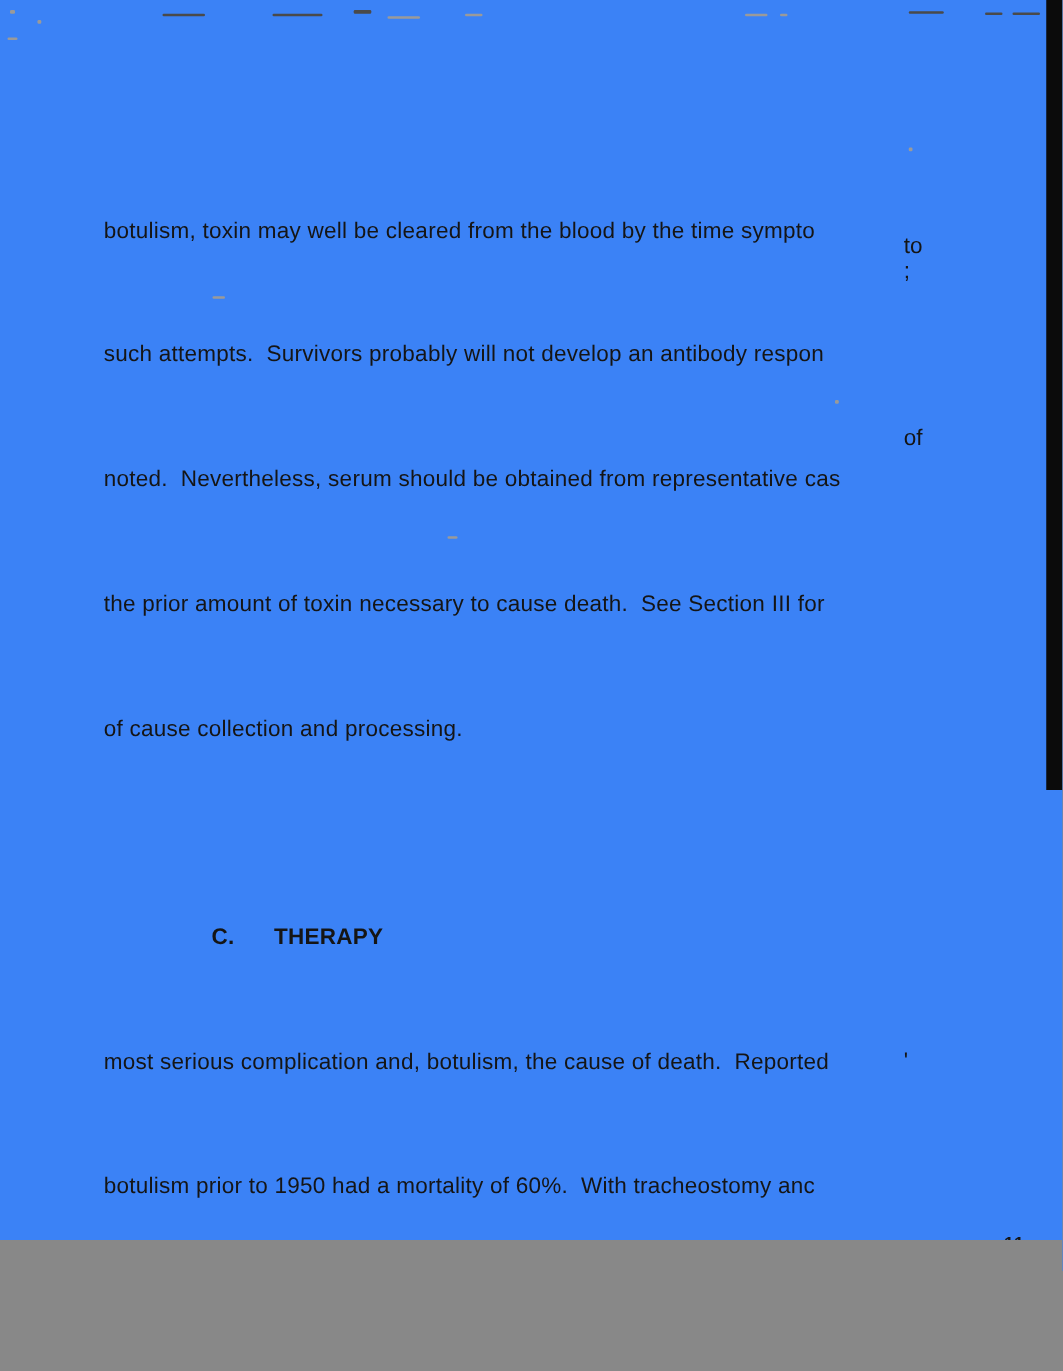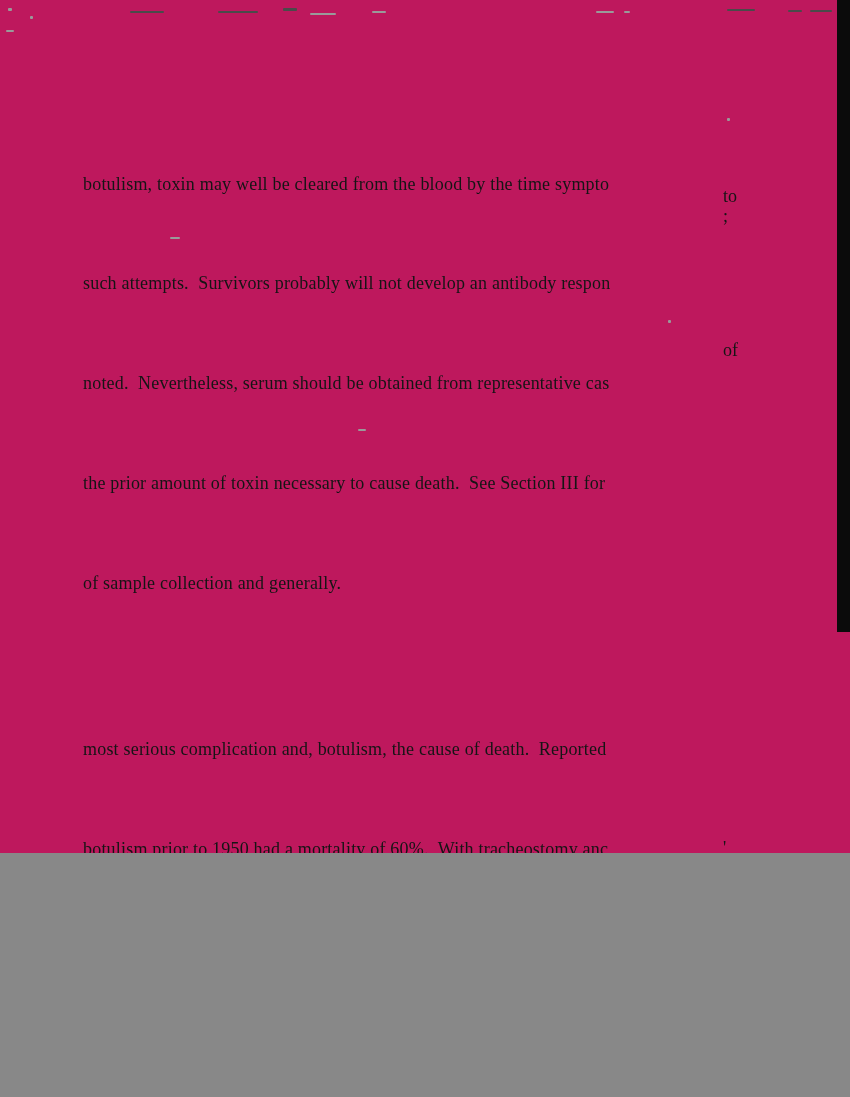--- a/index.html
+++ b/index.html
@@ -1,20 +1,20 @@
 <!DOCTYPE html>
 <html><head>
 <meta charset="utf-8">
 <style>
   html,body { margin:0; padding:0; background:#888; }
   .page {
     position:relative;
-    width:850px; height:853px;
-    background:#be185d;
-    font-family:Liberation Serif, serif;
+    width:850px; height:992px;
+    background:#3b82f6;
+    font-family:Liberation Sans, sans-serif;
     color:#151515;
     overflow:hidden;
   }
   .text-block {
     position:absolute;
     left:83px; top:101px; width:600px;
     font-size:18px;
     line-height:33.25px;
     white-space:pre;
     letter-spacing:0.2px;
@@ -66,22 +66,25 @@
 
   <div class="bar" style="left:837px;top:0;width:13px;height:632px;"></div>
   <div class="bar" style="left:30px;top:1057px;width:818px;height:7px;"></div>
   <div class="bar" style="left:28px;top:1077px;width:655px;height:17px;"></div>
 
   <div class="text-block">
     <div class="tl">botulism, toxin may well be cleared from the blood by the time sympto</div>
     <div class="tl">such attempts.  Survivors probably will not develop an antibody respon</div>
     <div class="tl">noted.  Nevertheless, serum should be obtained from representative cas</div>
     <div class="tl">the prior amount of toxin necessary to cause death.  See Section III for</div>
-    <div class="tl">of sample collection and generally.</div>
+    <div class="tl">of cause collection and processing.</div>
 
+    <div class="tl heading indent">
+      <span class="hlabel">C.</span><span>THERAPY</span>
+    </div>
 
     <div class="tl">most serious complication and, botulism, the cause of death.  Reported</div>
     <div class="tl">botulism prior to 1950 had a mortality of 60%.  With tracheostomy anc</div>
     
     
     
 
     
 
     

